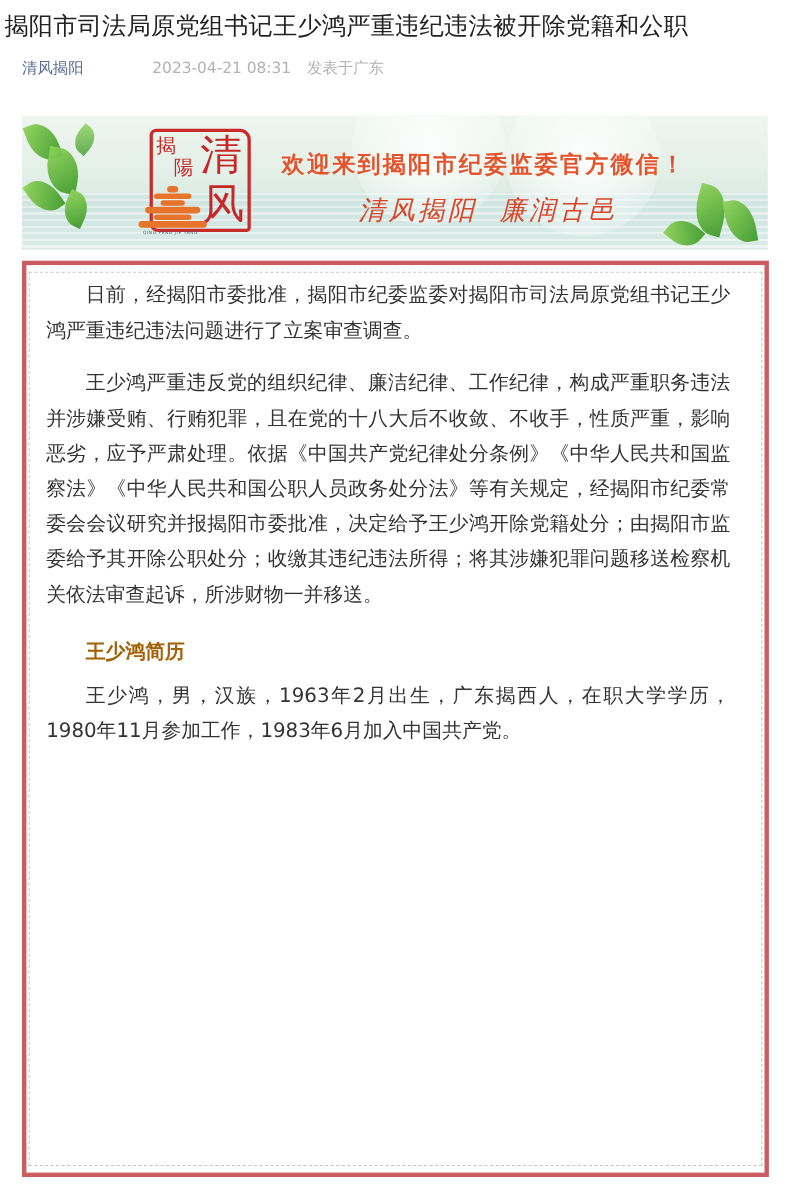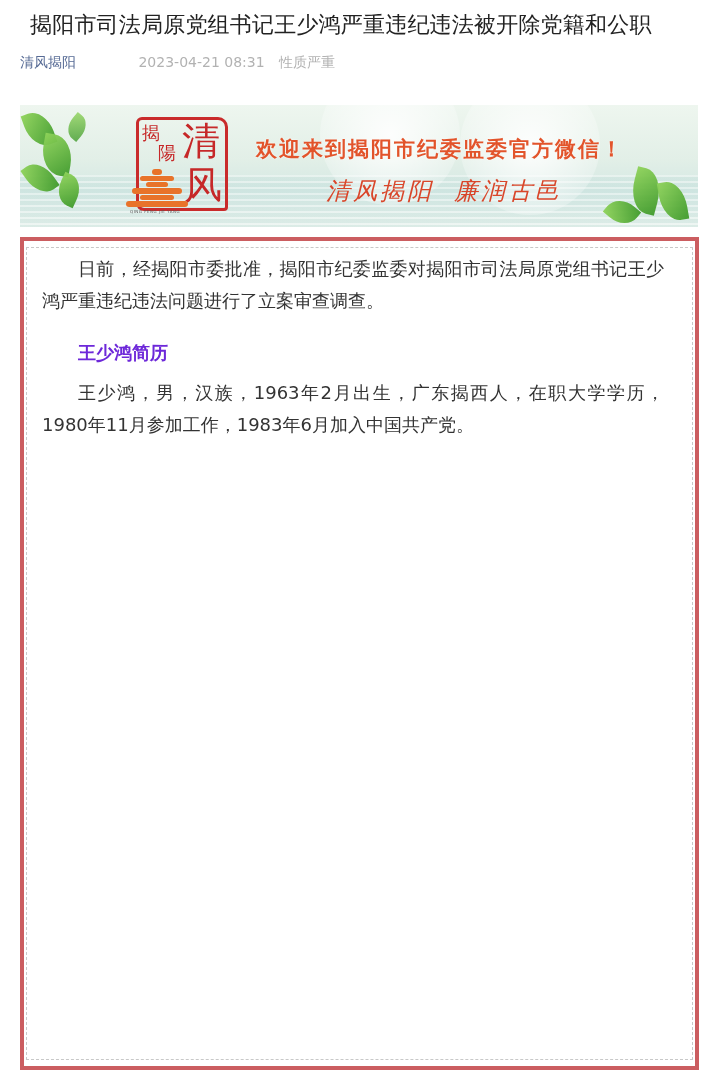--- a/index.html
+++ b/index.html
@@ -1,17 +1,17 @@
 <!DOCTYPE html>
 <html><head>
 <meta charset="utf-8">
 <style>
   html, body { margin: 0; padding: 0; background: #ffffff; }
   body { width: 724px; height: 1078px; overflow: hidden; position: relative; font-family: "DejaVu Sans", "Liberation Sans", sans-serif; }
-  .title { position: absolute; left: 30px; top: 8px; width: 690px; font-size: 22px; line-height: 34px; color: #222; font-weight: normal; margin: 0; letter-spacing: 0.2px; }
+  .title { position: absolute; left: 4px; top: 8px; width: 690px; font-size: 22px; line-height: 34px; color: #222; font-weight: normal; margin: 0; letter-spacing: 0.2px; }
   .meta { position: absolute; left: 20px; top: 52px; font-size: 14px; line-height: 20px; color: #b2b2b2; white-space: nowrap; }
   .meta .source { color: #576b95; margin-right: 10px; cursor: pointer; }
   .meta .date { margin-right: 10px; margin-left: 48px; }
   .banner { position: absolute; left: 20px; top: 105px; width: 678px; height: 122px; overflow: hidden;
     background: linear-gradient(180deg, #eef6ef 0%, #e2efe7 45%, #d4e8e4 70%, #e6f1ec 100%); }
   .banner .water { position: absolute; left: 0; right: 0; top: 70px; height: 52px;
     background: repeating-linear-gradient(180deg, rgba(255,255,255,0.35) 0 2px, rgba(190,220,215,0.25) 2px 6px); }
   .banner .glow { position: absolute; width: 140px; height: 140px; border-radius: 50%; background: radial-gradient(circle, rgba(255,255,255,0.9), rgba(255,255,255,0)); }
   .leaf { position: absolute; background: linear-gradient(135deg, #8fd35a, #3f9a2b); border-radius: 0 70% 0 70%; opacity: 0.95; }
   .seal { position: absolute; left: 102px; top: 12px; width: 106px; height: 100px; }
@@ -24,31 +24,31 @@
   .seal .tower div { position: absolute; background: #e8732a; border-radius: 3px; }
   .seal .caption { position: absolute; left: 8px; top: 92px; font-size: 4px; color: #555; letter-spacing: 0.5px; }
   .welcome { position: absolute; left: 236px; top: 30px; font-size: 21px; font-weight: bold; color: #e2542b; letter-spacing: 2px; white-space: nowrap; text-shadow: 0 0 2px #fff; }
   .slogan { position: absolute; left: 306px; top: 70px; font-size: 24px; font-style: italic; color: #d9462a; letter-spacing: 3px; white-space: nowrap; }
   .slogan span + span { margin-left: 20px; }
 
   .box { position: absolute; left: 20px; top: 237px; width: 679px; height: 833px; box-sizing: border-box; border: 4px solid #cb5d60; }
   .box .inner { position: absolute; left: 2px; top: 6px; right: 2px; bottom: 6px; border: 1px dashed #c8c8c8; }
   .content { position: absolute; left: 18px; top: 12px; width: 638px; font-size: 18px; line-height: 32px; color: #333; }
   .content p { margin: 0 16px 16px 0; text-indent: 36px; text-align: justify; }
-  .content h3 { margin: 22px 0 10px 0; font-size: 18px; font-weight: bold; color: #6d28d9; text-indent: 36px; line-height: 28px; }
+  .content h3 { margin: 22px 0 10px 0; font-size: 18px; font-weight: bold; color: #a16207; text-indent: 36px; line-height: 28px; }
 </style>
 </head>
 <body>
 
 <h1 class="title">揭阳市司法局原党组书记王少鸿严重违纪违法被开除党籍和公职</h1>
 
 <div class="meta">
   <span class="source">清风揭阳</span>
   <span class="date">2023-04-21 08:31</span>
-  <span class="loc">性质严重</span>
+  <span class="loc">发表于广东</span>
 </div>
 
 <div class="banner">
   <div class="water"></div>
   <div class="glow" style="left:300px;top:-40px;"></div>
   <div class="glow" style="left:440px;top:-30px;"></div>
 
   <div class="leaf" style="left:6px;top:6px;width:26px;height:36px;transform:rotate(-20deg);"></div>
   <div class="leaf" style="left:22px;top:30px;width:30px;height:40px;transform:rotate(10deg);"></div>
   <div class="leaf" style="left:8px;top:56px;width:24px;height:34px;transform:rotate(-35deg);"></div>
@@ -79,16 +79,17 @@
   <div class="welcome">欢迎来到揭阳市纪委监委官方微信！</div>
   <div class="slogan">
     <span>清风揭阳</span><span>廉润古邑</span>
   </div>
 </div>
 
 <div class="box">
   <div class="inner"></div>
   <div class="content">
     <p>日前，经揭阳市委批准，揭阳市纪委监委对揭阳市司法局原党组书记王少鸿严重违纪违法问题进行了立案审查调查。</p>
+    <p>王少鸿严重违反党的组织纪律、廉洁纪律、工作纪律，构成严重职务违法并涉嫌受贿、行贿犯罪，且在党的十八大后不收敛、不收手，性质严重，影响恶劣，应予严肃处理。依据《中国共产党纪律处分条例》《中华人民共和国监察法》《中华人民共和国公职人员政务处分法》等有关规定，经揭阳市纪委常委会会议研究并报揭阳市委批准，决定给予王少鸿开除党籍处分；由揭阳市监委给予其开除公职处分；收缴其违纪违法所得；将其涉嫌犯罪问题移送检察机关依法审查起诉，所涉财物一并移送。</p>
     <h3>王少鸿简历</h3>
     <p>王少鸿，男，汉族，1963年2月出生，广东揭西人，在职大学学历，1980年11月参加工作，1983年6月加入中国共产党。</p>
   </div>
 </div>
 
 </body></html>

